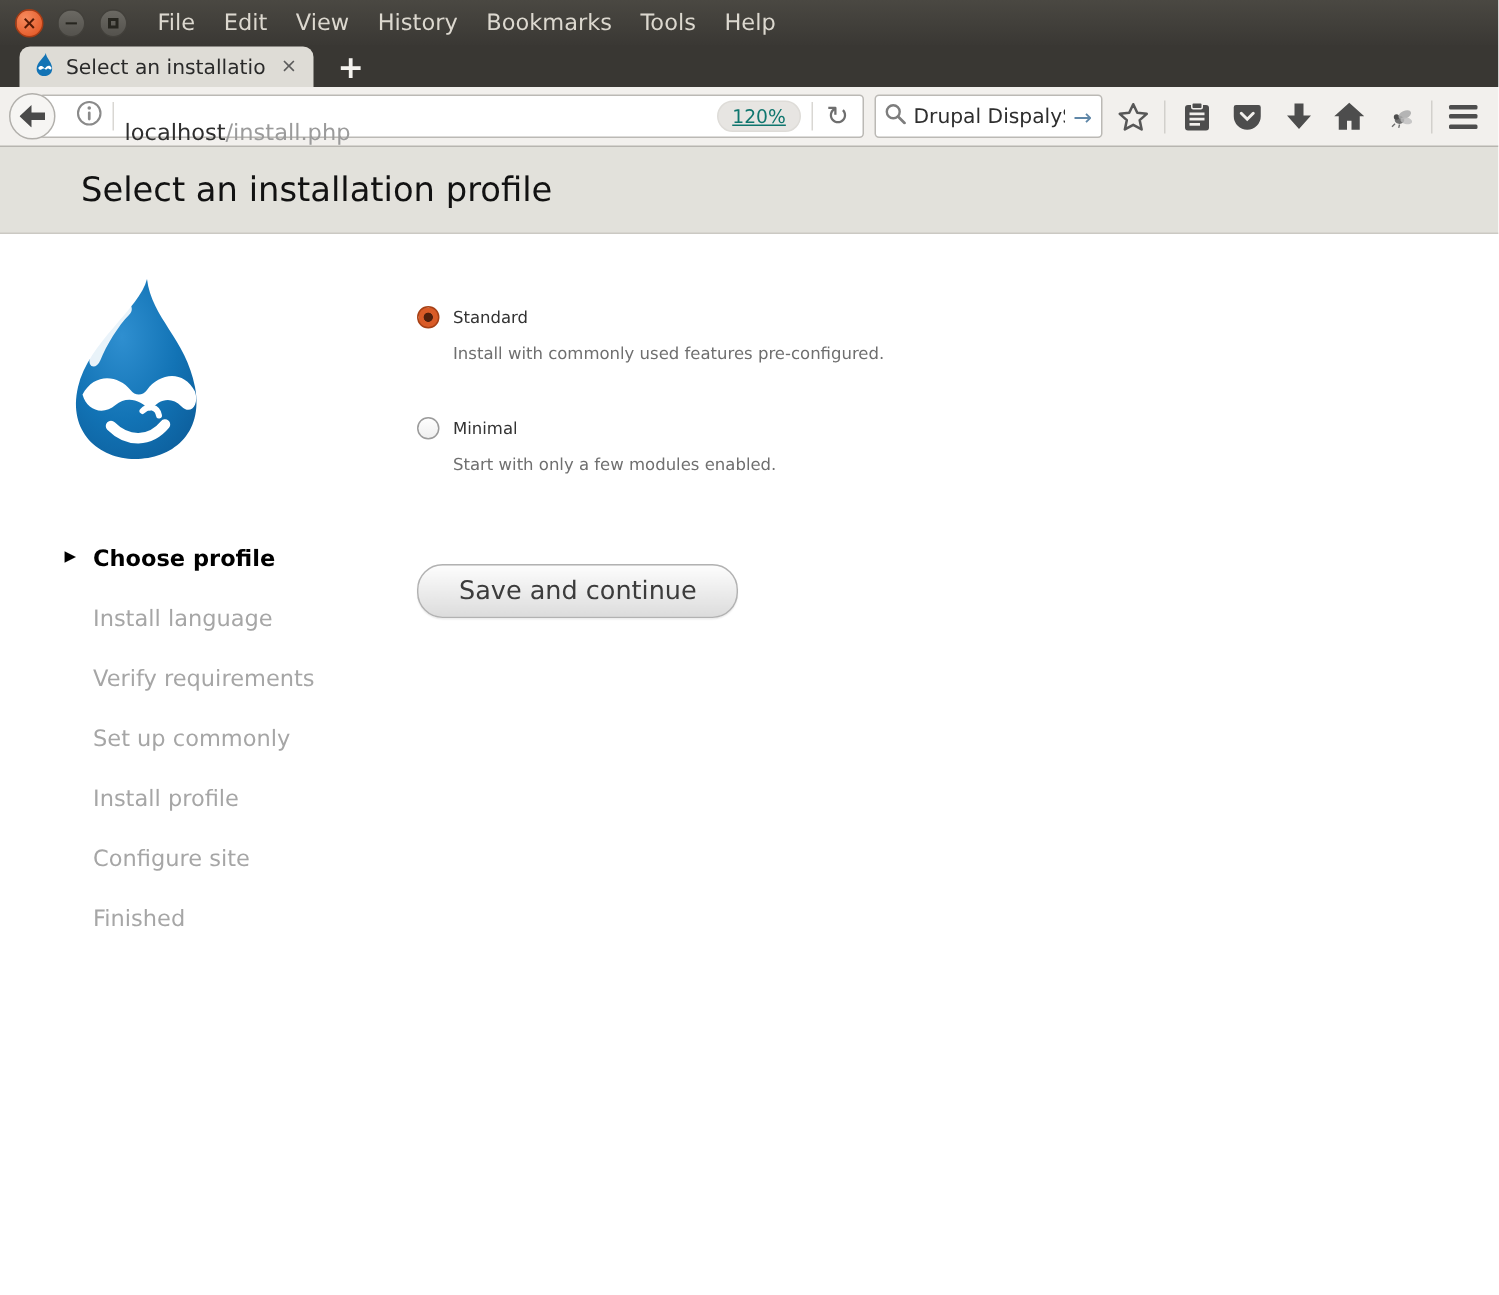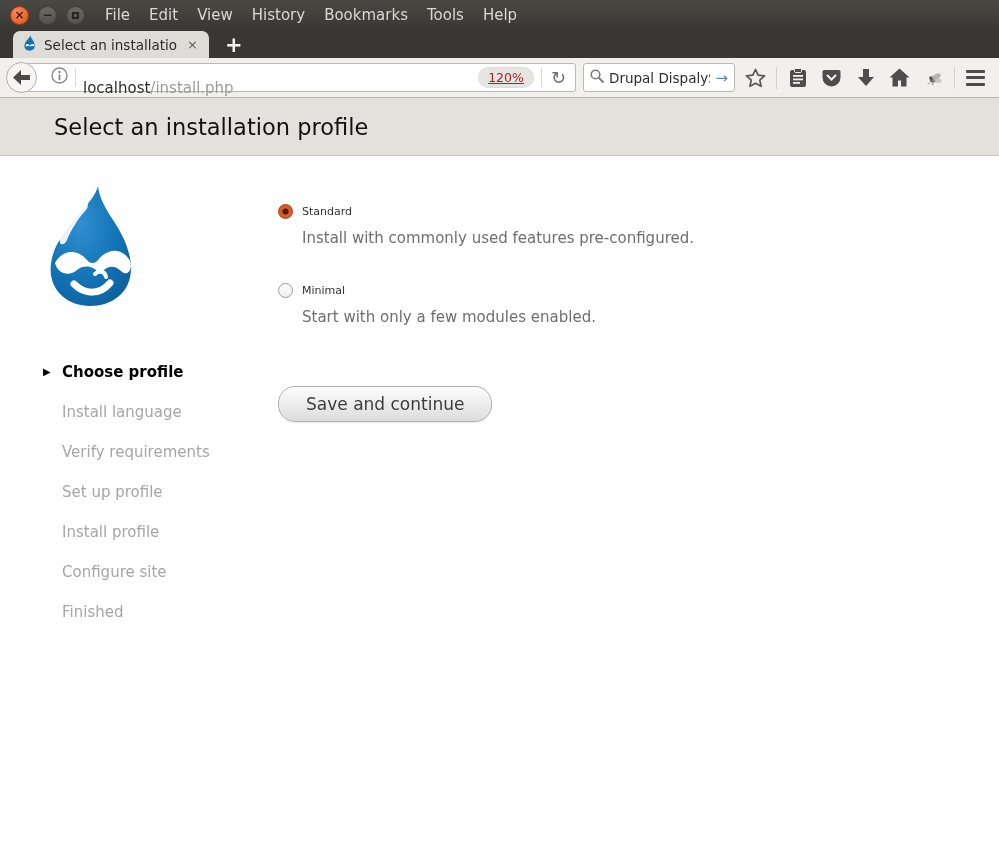--- a/index.html
+++ b/index.html
@@ -43,21 +43,21 @@
     border:1px solid #b2b0ac; display:flex; align-items:center; justify-content:center;
     margin-right:-18px; position:relative; z-index:2; flex:none;
   }
   .urlbar {
     flex:1; height:29px; background:#fff; border:1px solid #bbb9b5; border-radius:3px;
     display:flex; align-items:center; gap:7px; padding:0 7px 0 24px; font-size:15px; min-width:0;
   }
   .url-text { flex:1; white-space:nowrap; overflow:hidden;margin-top:21px; }
   .url-host { color:#2e2e2e; }
   .url-path { color:#9b9b9b; }
-  .zoom-badge { background:#e7e5e2; border:1px solid #dedcd8; border-radius:11px; padding:2px 9px; font-size:12.5px; color:#b91c1c; flex:none;text-decoration:underline; }
+  .zoom-badge { background:#e7e5e2; border:1px solid #dedcd8; border-radius:11px; padding:2px 9px; font-size:12.5px; color:#0f766e; flex:none;text-decoration:underline; }
   .vsep { width:1px; height:19px; background:#d9d7d3; flex:none; }
   .toolsep { width:1px; height:22px; background:#d2d0cc; flex:none; }
   .reload-glyph { color:#6e6e6e; font-size:18px; line-height:1; padding:0 2px; }
   .searchbar {
     width:152px; height:29px; background:#fff; border:1px solid #bbb9b5; border-radius:3px;
     display:flex; align-items:center; gap:5px; padding:0 6px; font-size:13.5px; color:#2e2e2e; flex:none;
   }
   .search-text { flex:1; white-space:nowrap; overflow:hidden; }
   .search-go { color:#5f87a8; font-size:15px; }
   .tb-icon { width:27px; height:27px; display:flex; align-items:center; justify-content:center; flex:none; }
@@ -82,21 +82,21 @@
   .main-col { padding-top:20px; padding-left:35px; }
   .option { margin-bottom:36px; }
   .option-head { display:flex; align-items:center; gap:9px; }
   .radio { width:15px; height:15px; border-radius:50%; flex:none; }
   .radio-selected {
     background:radial-gradient(circle at 50% 50%, #4f1f0c 0 31%, #d95b27 36% 100%);
     border:1px solid #a64015;
   }
   .radio-unselected { background:linear-gradient(#fefefe,#efefef); border:1px solid #9b9b9b; }
   .option-name { font-size:11px; color:#333333; }
-  .option-desc { margin:10px 4px 0 24px; font-size:15px; color:#6f6f6f; }
+  .option-desc { margin:10px 4px 0 24px; font-size:11px; color:#6f6f6f; }
   .save-btn {
     margin-top:24px; font-size:17px; color:#3c3c3c; cursor:pointer;
     background:linear-gradient(#fdfdfd,#dcdcdc); border:1px solid #b2b2b2;
     border-radius:17px; padding:7px 27px; font-family:inherit;
     box-shadow:0 1px 1px rgba(0,0,0,0.08);
   }
 </style>
 </head>
 <body>
 
@@ -239,21 +239,21 @@
       </svg>
     </div>
 
     <ol class="steps">
       <li class="step active">
         <span class="step-marker">▶</span>
         <span>Choose profile</span>
       </li>
       <li class="step"><span>Install language</span></li>
       <li class="step"><span>Verify requirements</span></li>
-      <li class="step"><span>Set up profile</span></li>
+      <li class="step"><span>Set up commonly</span></li>
       <li class="step"><span>Install profile</span></li>
       <li class="step"><span>Configure site</span></li>
       <li class="step"><span>Finished</span></li>
     </ol>
   </div>
 
   <div class="main-col">
     <div class="option">
       <div class="option-head">
         <span class="radio radio-selected"></span>

